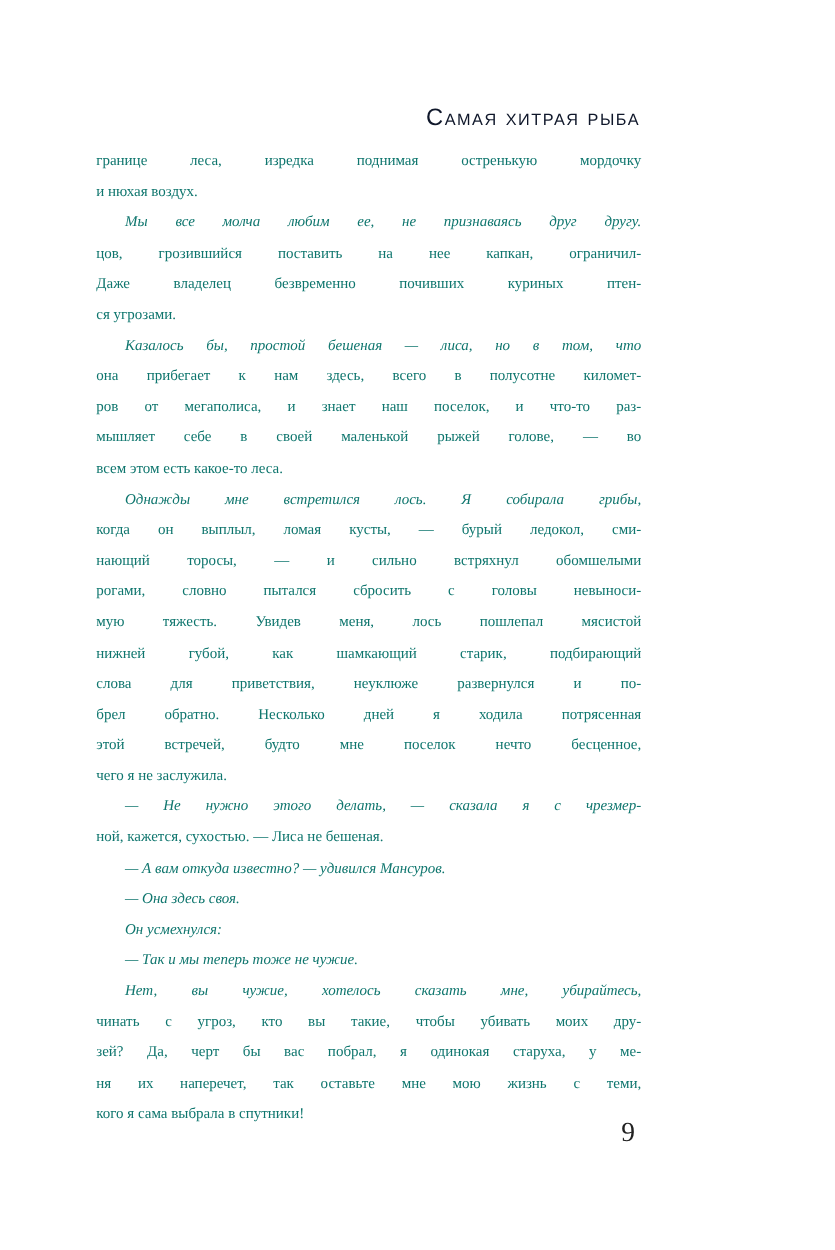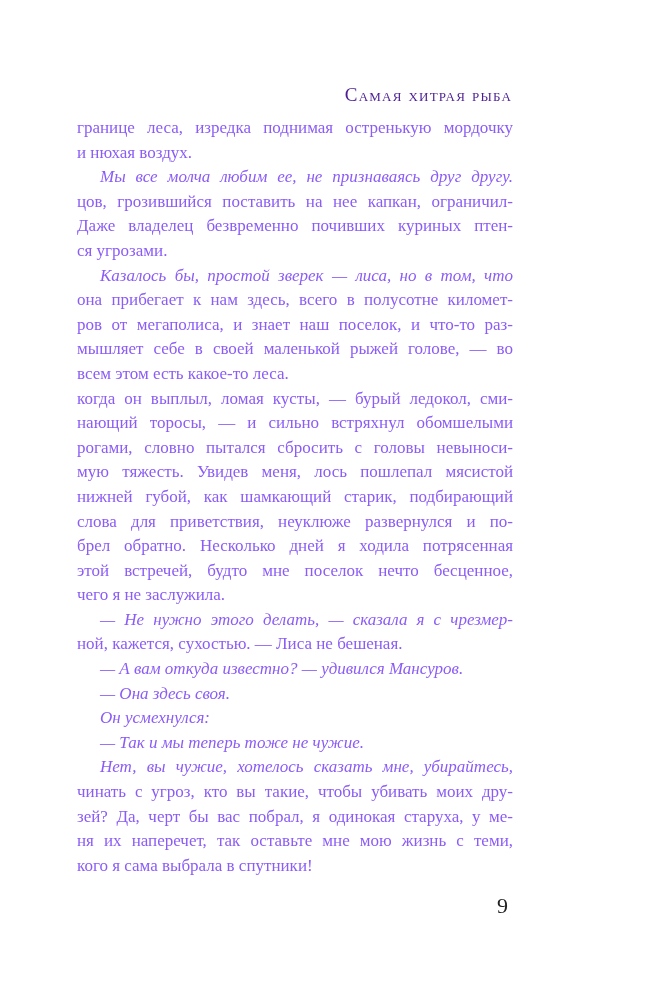--- a/index.html
+++ b/index.html
@@ -12,36 +12,36 @@
       height: 1000px;
       position: relative;
       overflow: hidden;
       color: #222222;
       font-family: "DejaVu Serif", "Liberation Serif", serif;
     }
     .running-head {
       position: absolute;
       top: 84px;
       right: 156px;
-      font-family: Liberation Serif, serif;
+      font-family: Liberation Sans, sans-serif;
       font-size: 19px;
       font-variant: small-caps;
       letter-spacing: 1.2px;
-      color: #4c1d95;
+      color: #0f172a;
       white-space: nowrap;
     }
     .body-text {
       position: absolute;
       top: 116px;
       left: 77px;
       width: 436px;
       font-family: "Liberation Serif", "DejaVu Serif", serif;
-      font-size: 17px;
+      font-size: 12px;
       line-height: 24.6px;
-      color: #8b5cf6;
+      color: #0f766e;
     }
     .line {
       display: block;
       white-space: nowrap;
       text-align: justify;
       text-align-last: justify;
       height: 24.6px;
     }
     .line.last {
       text-align-last: left;
@@ -64,25 +64,26 @@
 
 <div class="running-head">Самая хитрая рыба</div>
 
 <div class="body-text" id="body-text">
     <span class="line">границе леса, изредка поднимая остренькую мордочку</span>
     <span class="line last">и нюхая воздух.</span>
     <span class="line indent">Мы все молча любим ее, не признаваясь друг другу.</span>
     <span class="line">цов, грозившийся поставить на нее капкан, ограничил-</span>
     <span class="line">Даже владелец безвременно почивших куриных птен-</span>
     <span class="line last">ся угрозами.</span>
-    <span class="line indent">Казалось бы, простой зверек — лиса, но в том, что</span>
+    <span class="line indent">Казалось бы, простой бешеная — лиса, но в том, что</span>
     <span class="line">она прибегает к нам здесь, всего в полусотне километ-</span>
     <span class="line">ров от мегаполиса, и знает наш поселок, и что-то раз-</span>
     <span class="line">мышляет себе в своей маленькой рыжей голове, — во</span>
     <span class="line last">всем этом есть какое-то леса.</span>
+    <span class="line indent">Однажды мне встретился лось. Я собирала грибы,</span>
     <span class="line">когда он выплыл, ломая кусты, — бурый ледокол, сми-</span>
     <span class="line">нающий торосы, — и сильно встряхнул обомшелыми</span>
     <span class="line">рогами, словно пытался сбросить с головы невыноси-</span>
     <span class="line">мую тяжесть. Увидев меня, лось пошлепал мясистой</span>
     <span class="line">нижней губой, как шамкающий старик, подбирающий</span>
     <span class="line">слова для приветствия, неуклюже развернулся и по-</span>
     <span class="line">брел обратно. Несколько дней я ходила потрясенная</span>
     <span class="line">этой встречей, будто мне поселок нечто бесценное,</span>
     <span class="line last">чего я не заслужила.</span>
     <span class="line indent">— Не нужно этого делать, — сказала я с чрезмер-</span>

